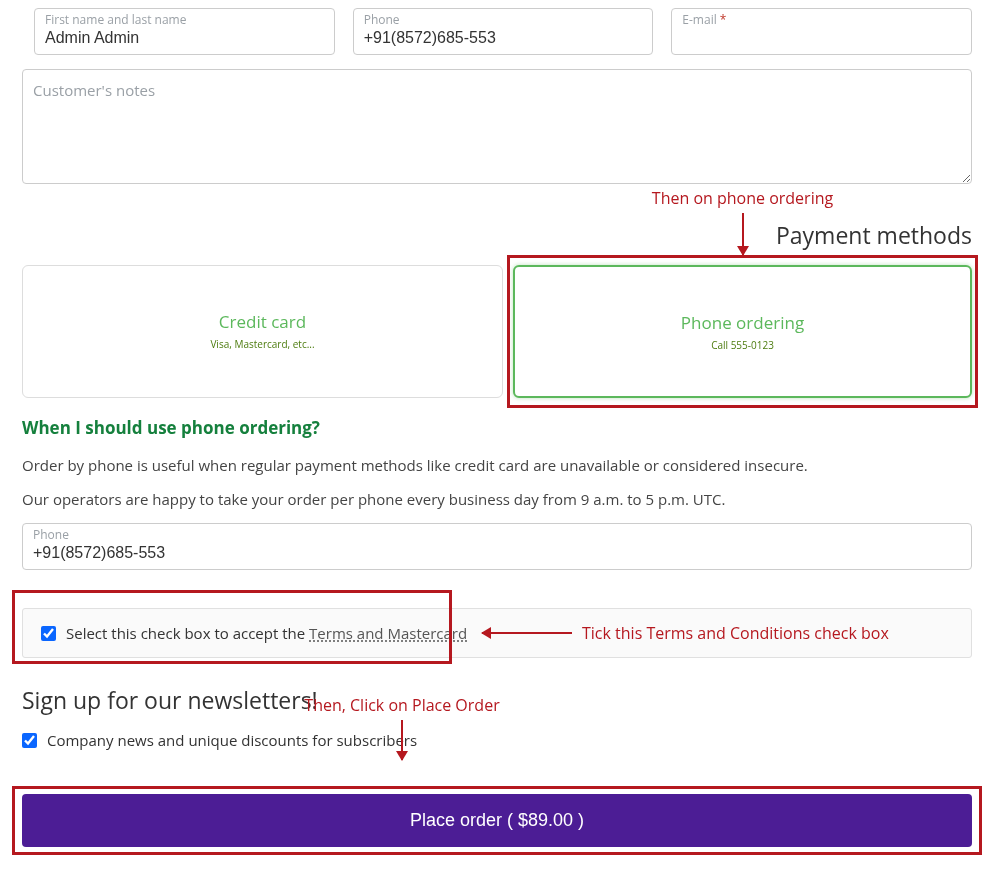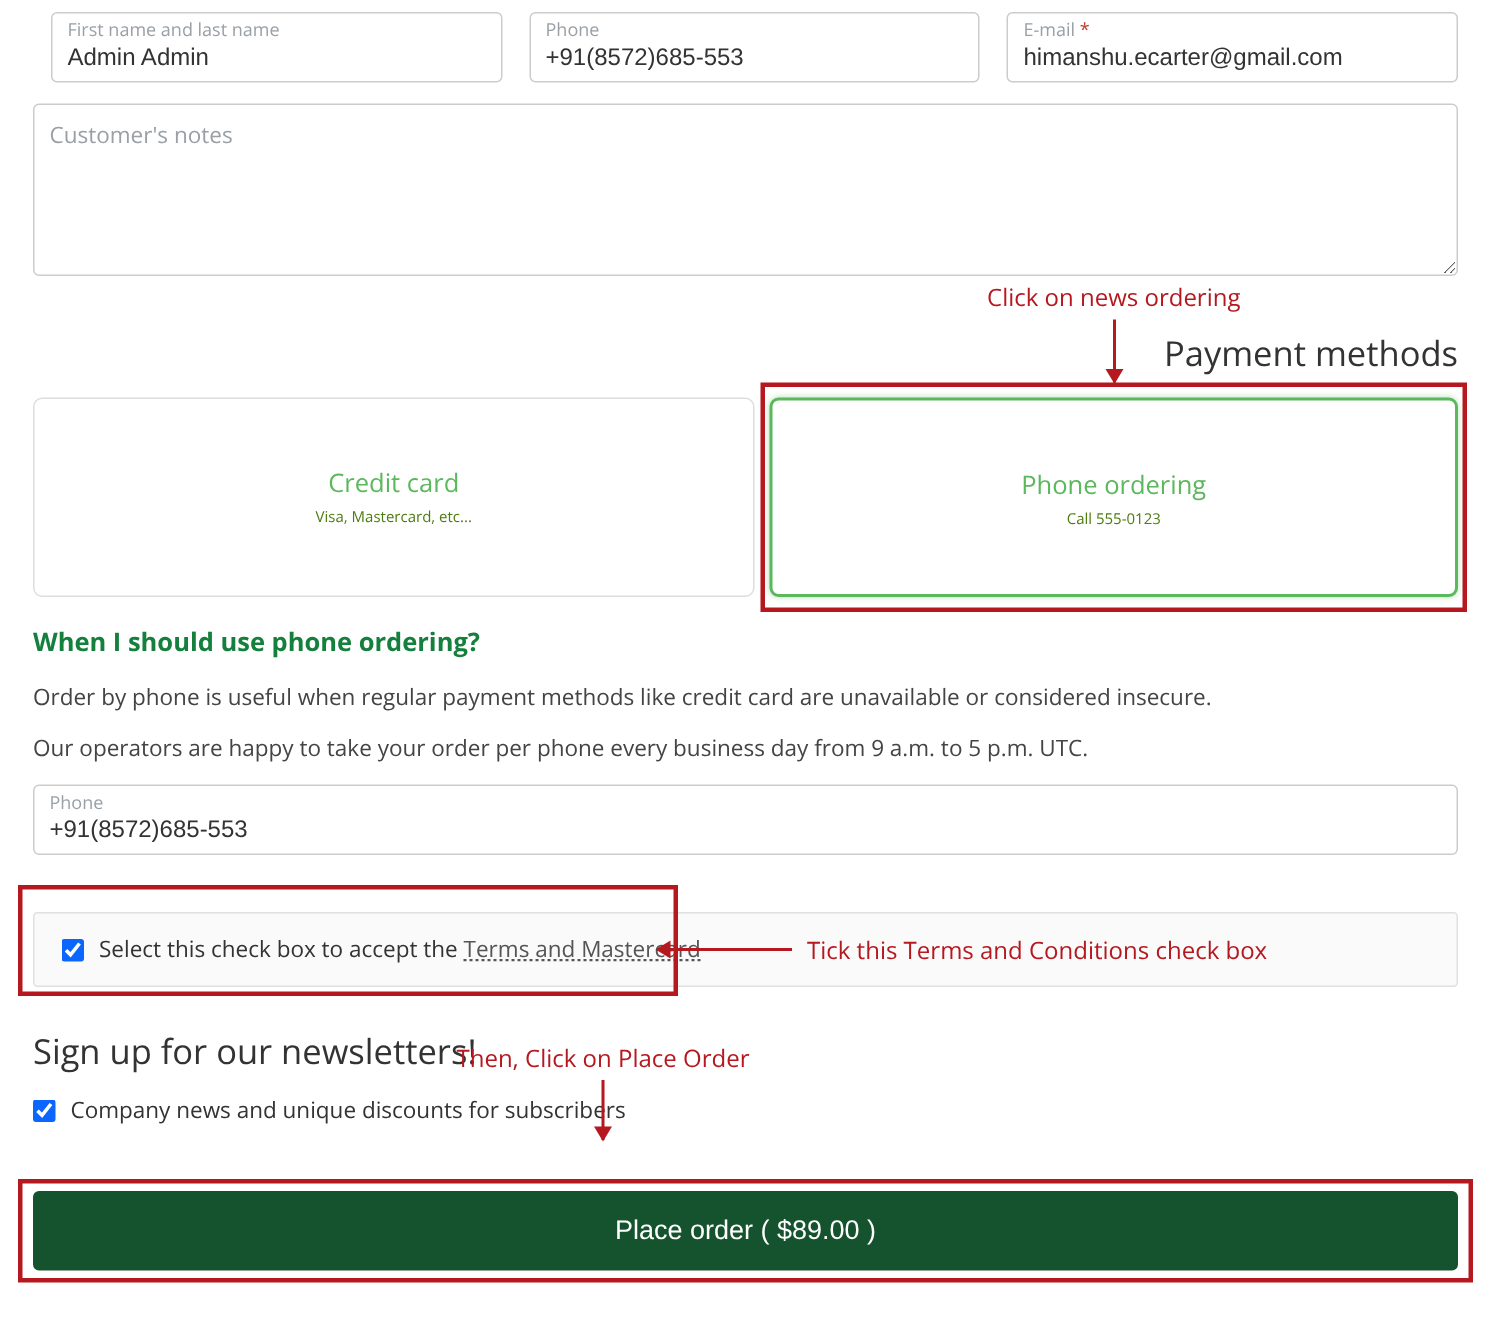--- a/index.html
+++ b/index.html
@@ -133,21 +133,21 @@
   .newsletter-heading {
     font-size: 23px;
     font-weight: 400;
     margin: 26px 0 14px 0;
   }
   .news-line { display: flex; align-items: center; gap: 10px; font-size: 15px; }
 
   .place-wrap { position: relative; margin-top: 44px; }
   .place-btn {
     width: 100%;
-    background: #14532d;
+    background: #4c1d95;
     color: #fff;
     border: none;
     border-radius: 4px;
     font-size: 18px;
     padding: 16px 0;
     cursor: pointer;
   }
 
   .annot-phone-ordering {
     position: absolute;
@@ -161,21 +161,21 @@
 
   .terms-annot-box {
     position: absolute;
     border: 3px solid #b5181f;
     top: -18px; left: -10px;
     width: 440px; height: 74px;
     pointer-events: none;
   }
   .terms-arrow-block {
     position: absolute;
-    left: 416px;
+    left: 460px;
     top: 14px;
     display: flex;
     align-items: center;
     gap: 10px;
   }
   .terms-arrow-block .arrow-horizontal { width: 90px; }
 
   .place-annot-box {
     position: absolute;
     border: 3px solid #b5181f;
@@ -216,41 +216,40 @@
   </div>
   <div class="field">
     <span class="float-label">Phone</span>
     <input type="text" value="+91(8572)685-553" style="">
   </div>
   <div class="field">
     <span class="float-label">
       <span>E-mail</span>
       <span class="req">*</span>
     </span>
-    <input type="text" value="himanshu.ecarter@gmail.com" style="">
   </div>
 </div>
 
 <textarea class="notes" placeholder="Customer's notes" style=""></textarea>
 
 <div class="section-heading">Payment methods</div>
 
 <div class="payment-row">
   <div class="pay-card unselected">
     <div class="pay-title">Credit card</div>
     <div class="pay-sub">Visa, Mastercard, etc...</div>
   </div>
   <div class="pay-selected-wrap">
     <div class="pay-card selected">
       <div class="pay-title">Phone ordering</div>
       <div class="pay-sub">Call 555-0123</div>
     </div>
     <div class="phone-annot-box"></div>
     <div class="annot-phone-ordering">
-      <div class="annot-text annot-center">Click on news ordering</div>
+      <div class="annot-text annot-center">Then on phone ordering</div>
       <div class="arrow-vertical"></div>
     </div>
   </div>
 </div>
 
 <div class="q-heading">When I should use phone ordering?</div>
 <p class="body-text">Order by phone is useful when regular payment methods like credit card are unavailable or considered insecure.</p>
 <p class="body-text">Our operators are happy to take your order per phone every business day from 9 a.m. to 5 p.m. UTC.</p>
 
 <div class="field" style="margin-top:4px;">

